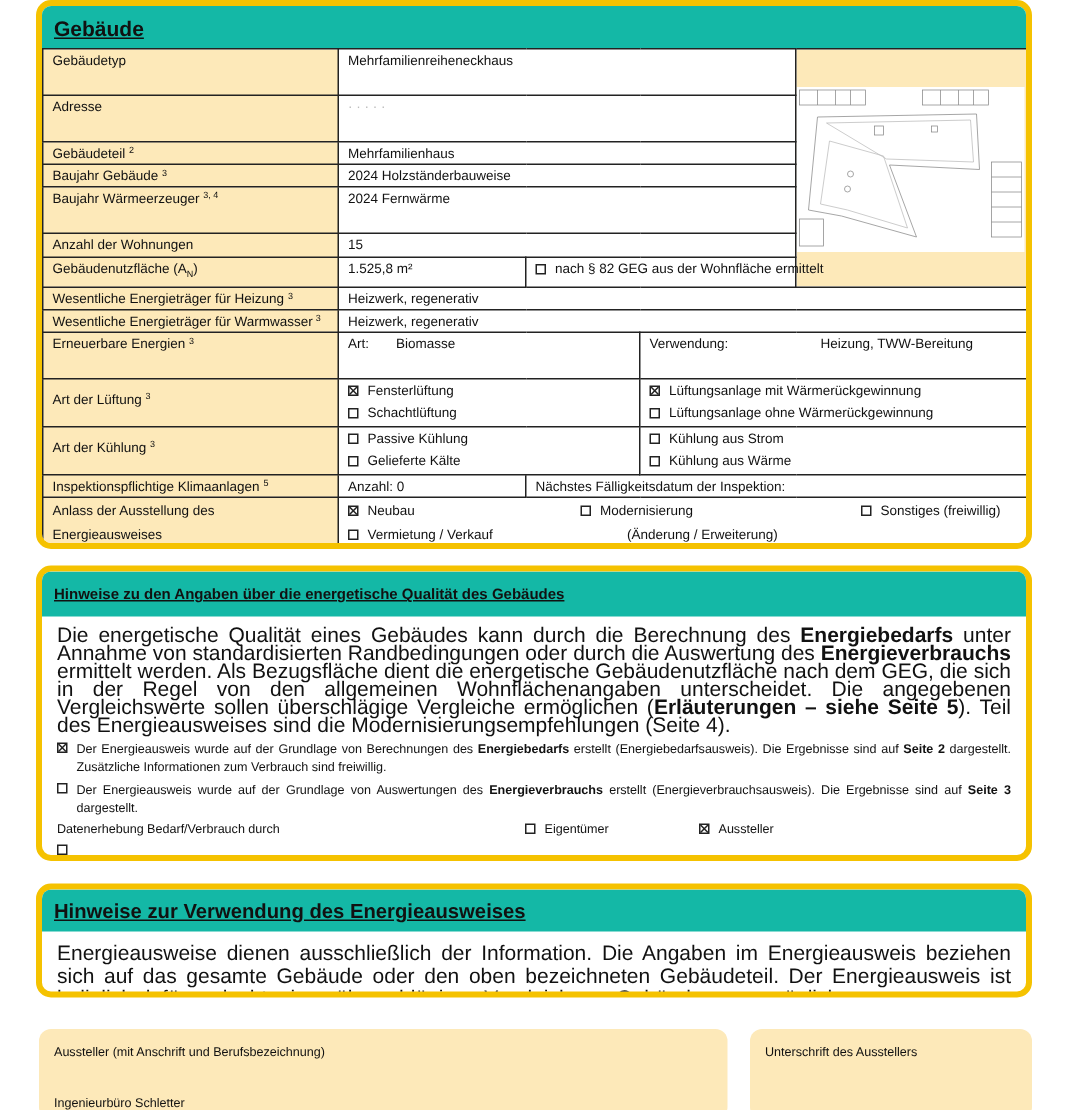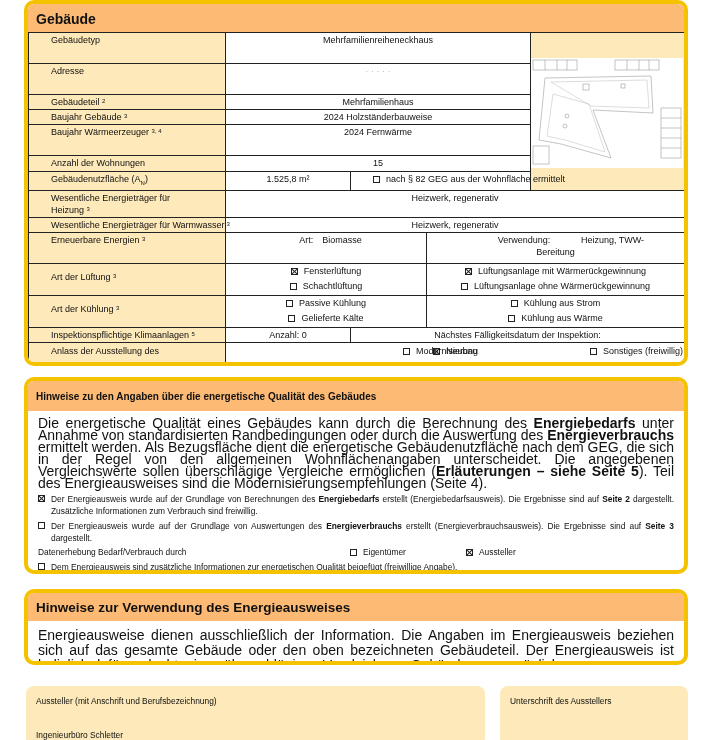--- a/index.html
+++ b/index.html
@@ -1,23 +1,23 @@
 <!DOCTYPE html>
 <html><head>
 <meta charset="utf-8">
 <style>
   html, body { margin:0; padding:0; background:#ffffff; }
   body { width:717px; height:740px; position:relative; overflow:hidden;
          font-family:"Liberation Sans", sans-serif; color:#111; font-size:9px; }
   .box { position:absolute; border:4px solid #f5c200; border-radius:10px; background:#fff; box-sizing:border-box; overflow:hidden; }
-  .box-head { background:#fdba74; font-weight:bold; font-size:14px; padding:0 8px; box-sizing:border-box; }
+  .box-head { background:#14b8a6; font-weight:bold; font-size:14px; padding:0 8px; box-sizing:border-box;text-decoration:underline; }
   table.geb { border-collapse:collapse; width:100%; table-layout:fixed; }
-  table.geb td { border:1px solid #222; padding:1px 22px; vertical-align:top; font-size:9px; line-height:12px; box-sizing:border-box; }
+  table.geb td { border:1px solid #222; padding:1px 6px; vertical-align:top; font-size:9px; line-height:12px; box-sizing:border-box; }
   td.lbl { background:#fde9b9; }
-  td.val { background:#fff;text-align:center; }
+  td.val { background:#fff; }
   td.img { background:#fde9b9; padding:0 !important; }
   sup { font-size:6px; vertical-align:top; position:relative; top:-1px; }
   .cb { display:inline-block; width:7px; height:7px; border:1px solid #222; margin-right:6px; vertical-align:-1px; position:relative; box-sizing:border-box; }
   .cb.x::before, .cb.x::after { content:""; position:absolute; left:-1px; top:2px; width:7px; height:1px; background:#222; }
   .cb.x::before { transform:rotate(45deg); }
   .cb.x::after { transform:rotate(-45deg); }
   .row2 { height:15px; line-height:15px; white-space:nowrap; }
   .para { font-size:14px; line-height:12px; text-align:justify; padding:0 10px; }
   .para b { font-weight:bold; }
   .optline { display:flex; padding:0 10px; font-size:8.4px; line-height:12px; }
@@ -166,21 +166,20 @@
     <span class="cb"></span>
     <span style="text-align:justify;" id="verbrauch"><span>Der Energieausweis wurde auf der Grundlage von Auswertungen des </span><b>Energieverbrauchs</b><span> erstellt (Energieverbrauchsausweis). Die Ergebnisse sind auf </span><b>Seite 3</b><span> dargestellt.</span></span>
   </div>
   <div class="optline" style="margin-top:2px; position:relative; height:14px;">
     <span>Datenerhebung Bedarf/Verbrauch durch</span>
     <span style="position:absolute; left:322px;"><span class="cb"></span><span>Eigentümer</span></span>
     <span style="position:absolute; left:438px;"><span class="cb x"></span><span>Aussteller</span></span>
   </div>
   <div class="optline" style="margin-top:1px;">
     <span class="cb"></span>
-    <span>Dem Energieausweis sind zusätzliche Informationen zur energetischen Qualität beigefügt (freiwillige Angabe).</span>
   </div>
 </div>
 
 <div class="box" style="left:24px; top:589px; width:664px; height:76px;">
   <div class="box-head" style="height:28px; line-height:30px; font-size:13.5px;">Hinweise zur Verwendung des Energieausweises</div>
   <div class="para" style="margin-top:7px; line-height:15px;">Energieausweise dienen ausschließlich der Information. Die Angaben im Energieausweis beziehen sich auf das gesamte Gebäude oder den oben bezeichneten Gebäudeteil. Der Energieausweis ist lediglich dafür gedacht, einen überschlägigen Vergleich von Gebäuden zu ermöglichen.</div>
 </div>
 
 <div class="panel" style="left:26px; top:686px; width:459px; height:60px;">
   <div style="position:absolute; left:10px; top:10px;">Aussteller (mit Anschrift und Berufsbezeichnung)</div>

